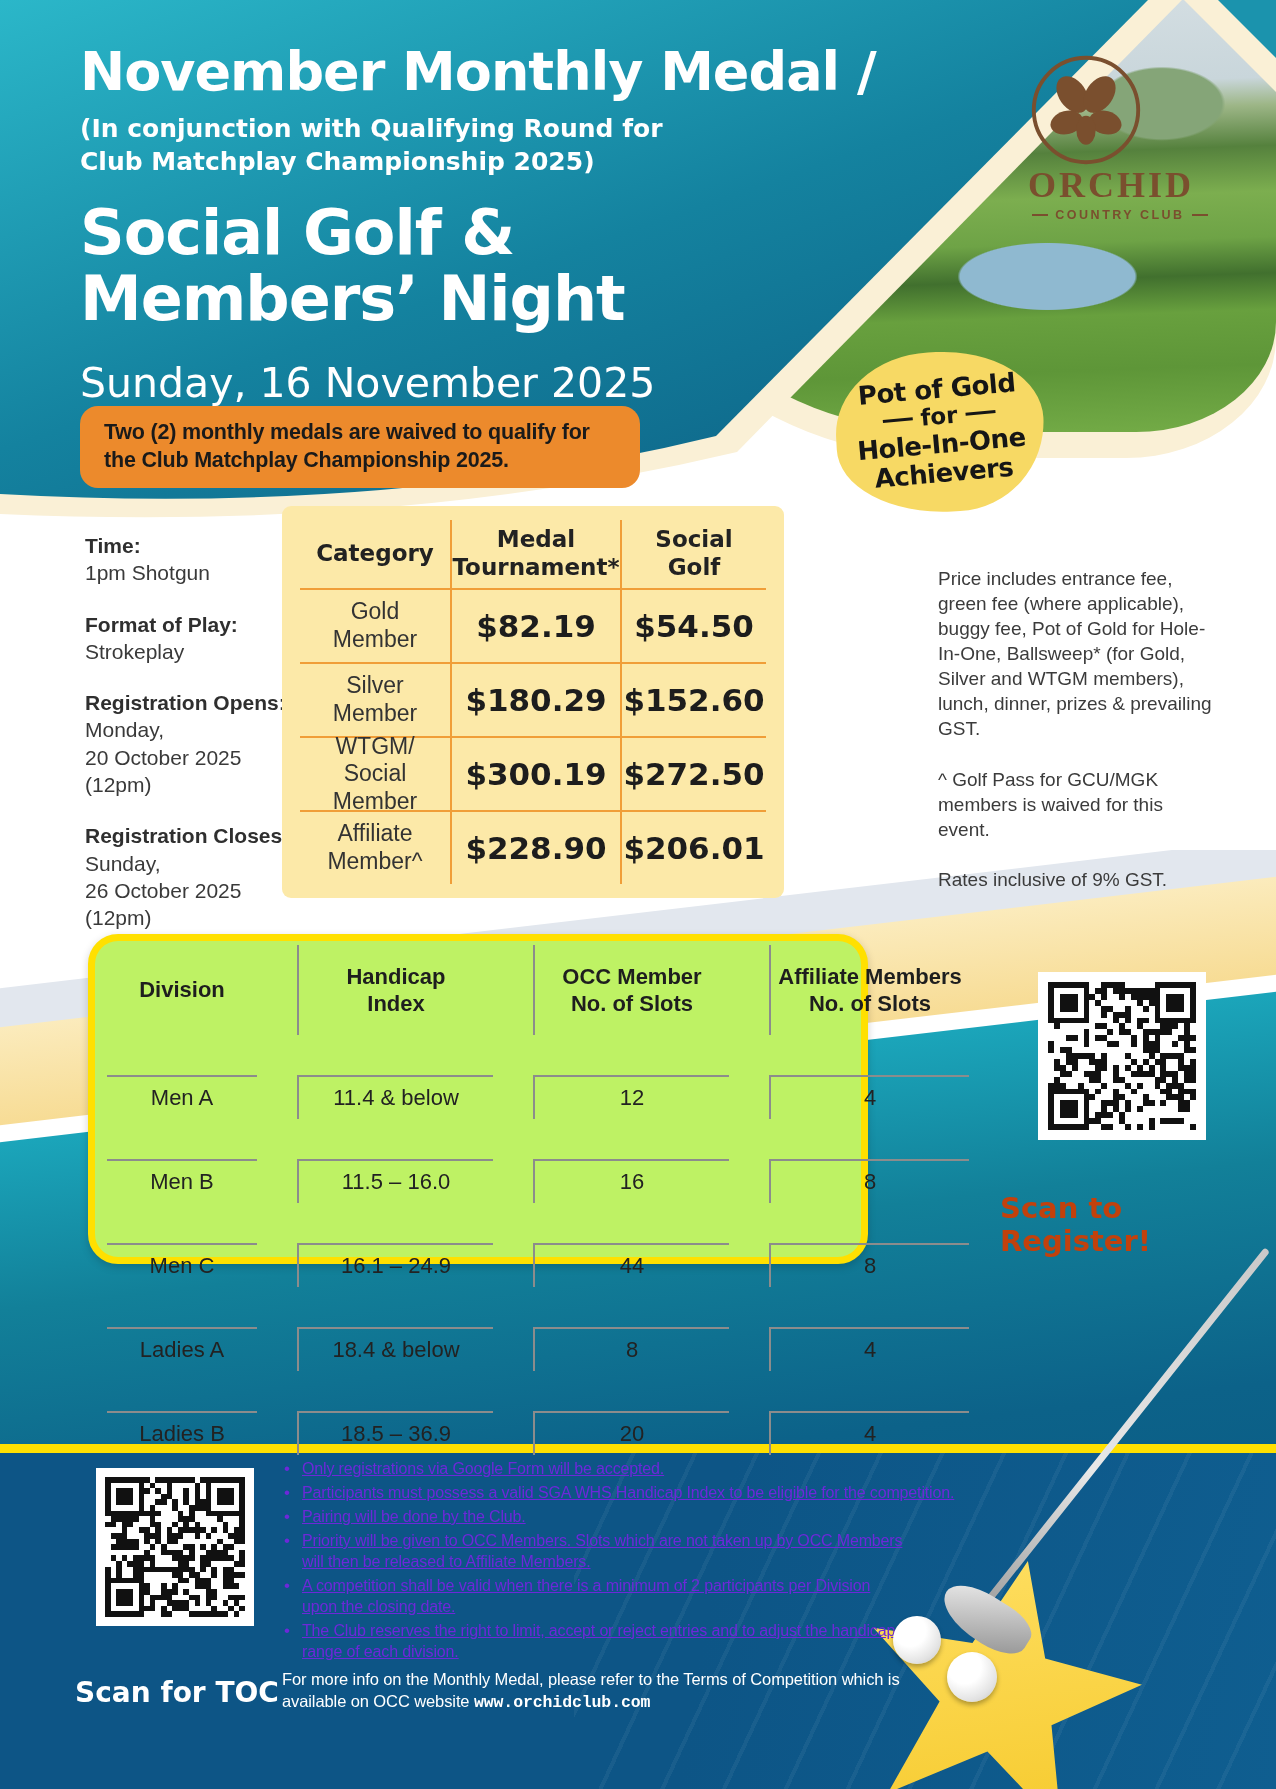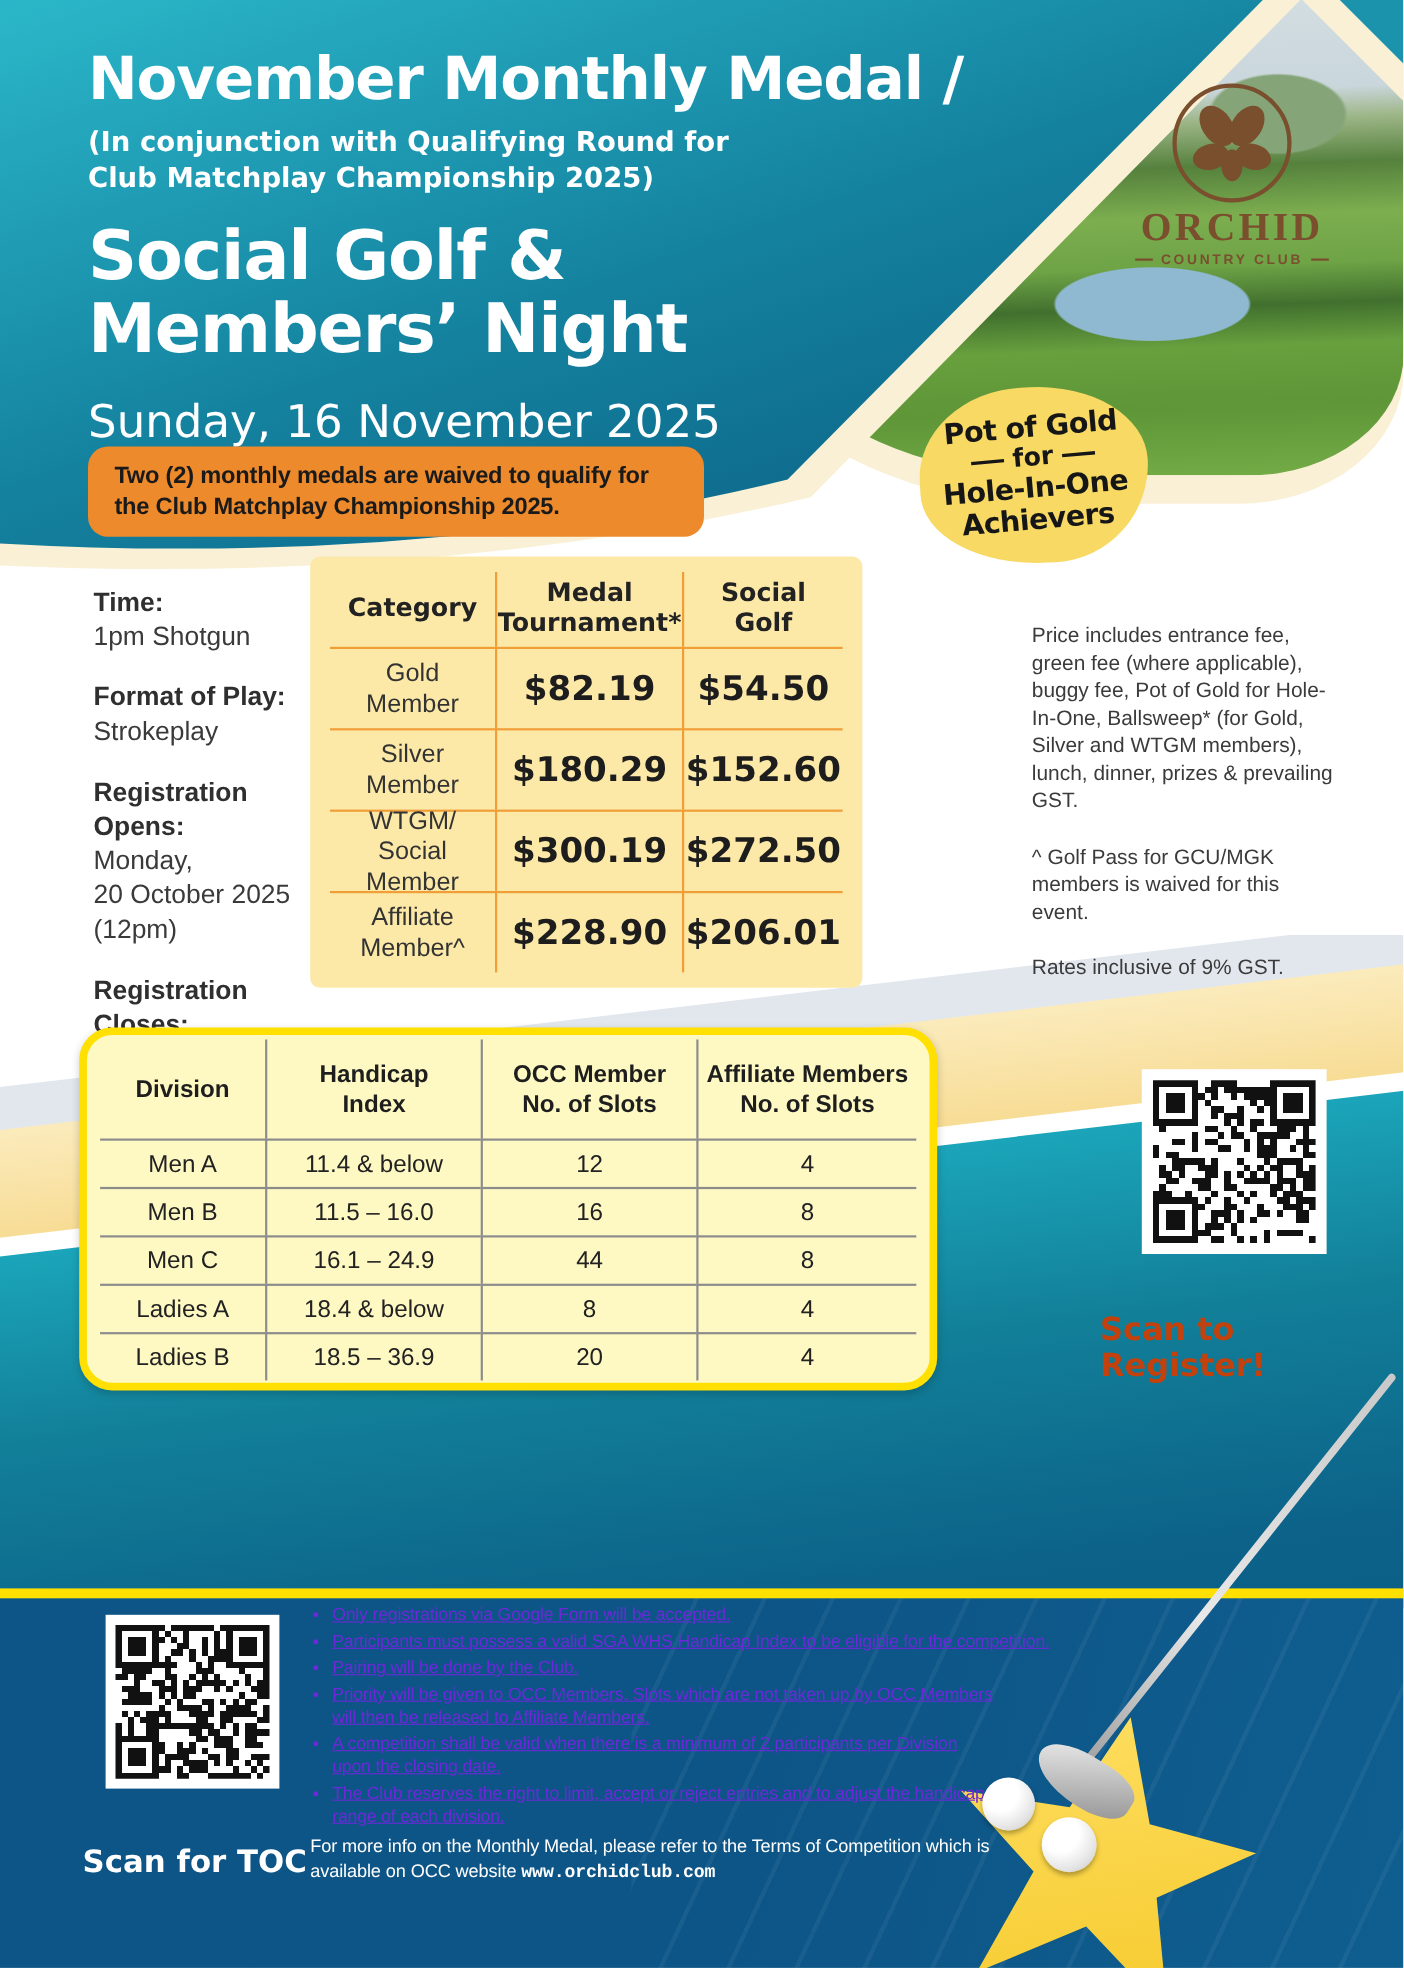--- a/index.html
+++ b/index.html
@@ -13,21 +13,21 @@
     border-radius:0 0 140px 340px / 0 0 110px 320px;
     background:
       radial-gradient(90px 34px at 66% 64%, #8FB9D0 0 97%, transparent 100%),
       radial-gradient(150px 80px at 22% 20%, #6F8F6A 0 58%, transparent 60%),
       radial-gradient(130px 90px at 50% 16%, #7FA070 0 52%, transparent 55%),
       radial-gradient(120px 70px at 83% 24%, #85A578 0 50%, transparent 53%),
       linear-gradient(178deg,#D5DFE3 0%,#C9D6DB 22%,#9DB687 28%,#55813D 37%,
         #7CAE4F 47%,#6EA346 57%,#41702E 65%,#68A03E 73%,#5E9638 85%,#74AC47 100%);}
 
   
-  .logo{position:absolute;left:1028px;top:72px;width:184px;z-index:6;text-align:center;color:#7A4F2E;}
+  .logo{position:absolute;left:1028px;top:52px;width:184px;z-index:6;color:#7A4F2E;}
   .logo-name{font-family:"Liberation Serif",serif;font-weight:bold;font-size:36px;
     letter-spacing:3px;margin-top:-8px;}
   .logo-sub{display:flex;align-items:center;justify-content:center;gap:7px;
     font-size:12.5px;letter-spacing:2.5px;font-weight:bold;margin-top:2px;}
   .logo-rule{display:inline-block;width:16px;height:2px;background:#7A4F2E;}
 
   
   .hero-svg{position:absolute;left:0;top:0;z-index:3;}
   .hero-text{position:absolute;left:80px;top:40px;z-index:5;color:#fff;
     font-family:"DejaVu Sans",sans-serif;}
@@ -48,21 +48,21 @@
     font-size:23px;font-weight:bold;}
   .badge-dash{display:inline-block;width:30px;height:3px;background:#161616;}
 
   
   .banner{position:absolute;left:80px;top:406px;width:560px;z-index:6;background:#EC8A2C;
     border-radius:18px;padding:13px 24px;box-sizing:border-box;color:#1a1a1a;
     font-size:21.5px;font-weight:bold;line-height:1.3;letter-spacing:-0.2px;}
 
   
   .info-col{position:absolute;left:85px;top:532px;width:210px;z-index:6;color:#3a3a3a;}
-  .info-block{margin-bottom:24px;font-size:24px;line-height:1.3;}
+  .info-block{margin-bottom:24px;font-size:21px;line-height:1.3;}
   .info-label{font-weight:bold;color:#2f2f2f;}
   .info-value{white-space:pre-line;}
 
   
   .pricing{position:absolute;left:282px;top:506px;width:502px;height:392px;z-index:6;
     background:#FCE9A8;border-radius:9px;box-sizing:border-box;padding:14px 18px;
     display:grid;grid-template-columns:150px 170px 146px;
     grid-template-rows:68px 74px 74px 74px 74px;}
   .pt-cell{display:flex;align-items:center;justify-content:center;text-align:center;
     white-space:pre-line;}
@@ -80,25 +80,25 @@
 
   
   .waves{position:absolute;left:0;top:850px;width:1276px;height:612px;z-index:1;overflow:hidden;}
   .band{position:absolute;left:-62px;width:1400px;transform:skewY(-6.73deg);}
   .band-gray{top:63px;height:46px;background:#E2E7EE;}
   .band-cream{top:102px;height:98px;background:linear-gradient(180deg,#FBEBBC,#F7DC95);}
   .band-teal{top:217px;height:600px;
     background:linear-gradient(180deg,#1BA5BA 0%,#128099 28%,#0C6289 65%,#0A5A84 100%);}
 
   
-  .division{position:absolute;left:72px;top:934px;width:780px;height:330px;z-index:6;
-    background:#fef9c3;border:7px solid #FFE000;border-radius:30px;box-sizing:border-box;
+  .division{position:absolute;left:88px;top:934px;width:780px;height:330px;z-index:6;
+    background:#bef264;border:7px solid #FFE000;border-radius:30px;box-sizing:border-box;
     box-shadow:0 3px 8px rgba(0,0,0,.18);padding:4px 12px;
     display:grid;grid-template-columns:150px 196px 196px 200px;
-    grid-template-rows:90px 44px 44px 44px 44px 44px;}
+    grid-template-rows:90px 44px 44px 44px 44px 44px;gap:40px;}
   .dv-cell{display:flex;align-items:center;justify-content:center;text-align:center;
     white-space:pre-line;font-size:22px;color:#222;line-height:1.25;}
   .dv-head{font-weight:bold;color:#1e1e1e;}
   .dc2,.dc3,.dc4{border-left:2px solid #8C8C8C;}
   .drt{border-top:2px solid #8C8C8C;}
 
   
   .qr{position:absolute;background:#fff;z-index:7;}
   .qr-register{left:1038px;top:972px;width:168px;height:168px;padding:10px;box-sizing:border-box;}
   .qr-toc{left:96px;top:1468px;width:158px;height:158px;padding:9px;box-sizing:border-box;}

